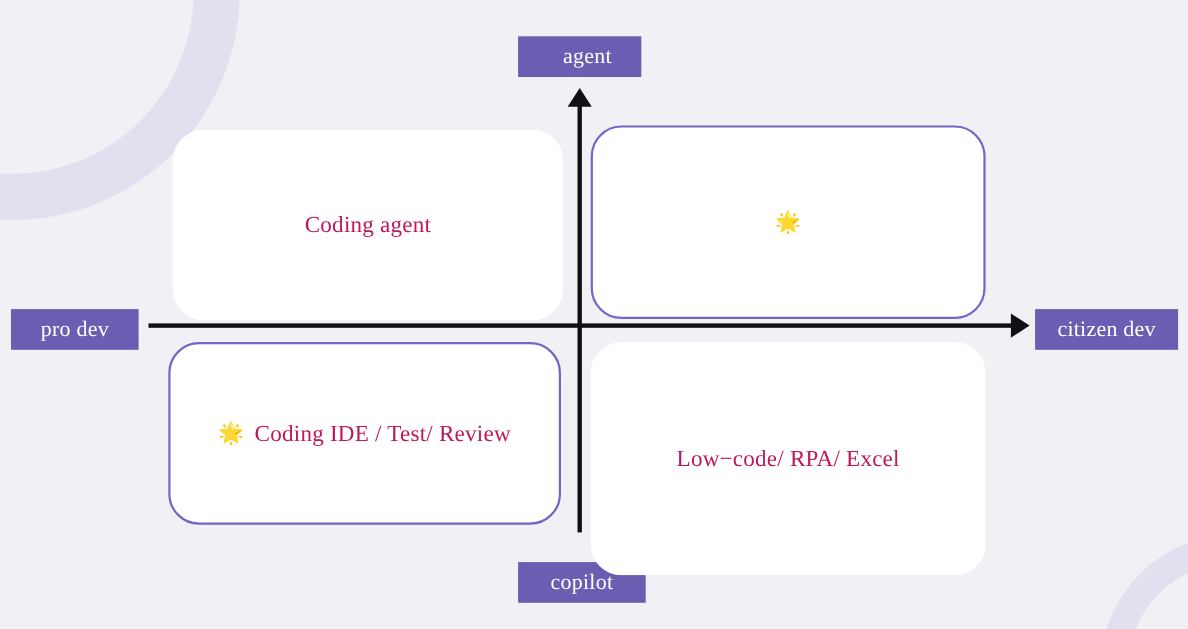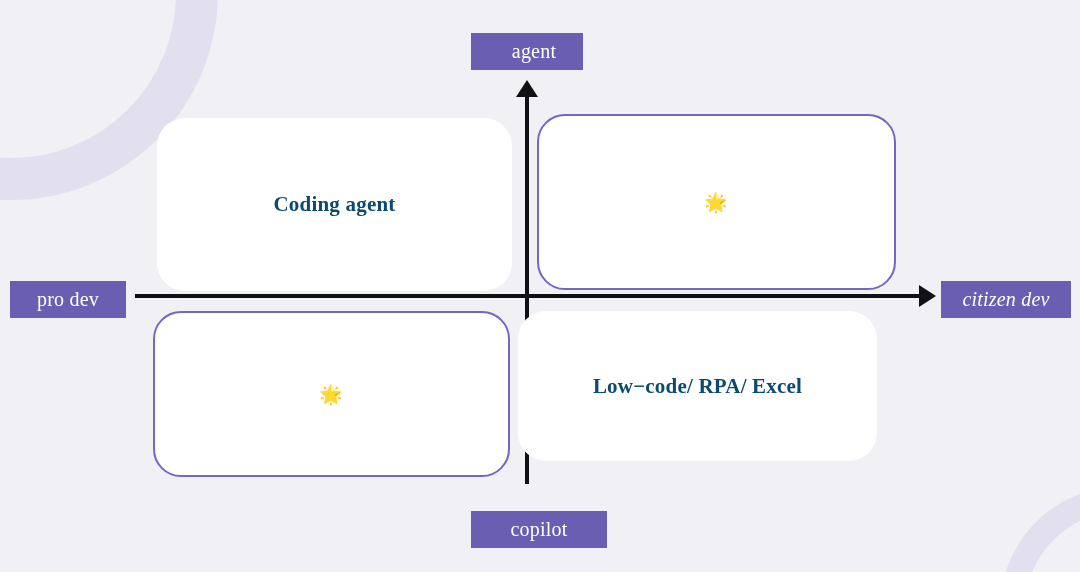--- a/index.html
+++ b/index.html
@@ -90,59 +90,59 @@
     color: #ffffff;
     font-size: 20px;
     line-height: 1;
     padding: 8px 16px 9px 16px;
     letter-spacing: .2px;
     white-space: nowrap;
     text-align: center;
     font-family: "Liberation Serif", "DejaVu Serif", serif;
   }
   #badge-top    { left: 471px; top: 33px;  width: 112px; box-sizing: border-box; padding-left: 30px; }
-  #badge-bottom { left: 471px; top: 511px; width: 136px; box-sizing: border-box; }
+  #badge-bottom { left: 471px; top: 511px; width: 116px; box-sizing: border-box; }
   #badge-left   { left: 10px;  top: 281px; width: 116px; box-sizing: border-box; }
-  #badge-right  { left: 941px; top: 281px; width: 130px; box-sizing: border-box; font-style: italic; }
+  #badge-right  { left: 941px; top: 281px; width: 130px; box-sizing: border-box; }
 
   
   .card {
     position: absolute;
     background: #ffffff;
     border-radius: 28px;
     display: flex;
     align-items: center;
     justify-content: center;
     box-sizing: border-box;
     border: 2px solid transparent;
   }
   .card.outlined {
     border: 2px solid #7466c4;
   }
   .card-label {
     font-size: 21px;
-    font-weight: bold;
-    color: #0c4a6e;
+    font-weight: normal;
+    color: #be185d;
     letter-spacing: .2px;
     white-space: nowrap;
     display: inline-flex;
     align-items: center;
     gap: 9px;
     font-family: "Liberation Serif", "DejaVu Serif", serif;
   }
   .star-icon {
     font-size: 19px;
     line-height: 1;
     font-family: "DejaVu Sans", sans-serif;
   }
 
   #card-top-left     { left: 157px; top: 118px; width: 355px; height: 173px; }
   #card-top-right    { left: 537px; top: 114px; width: 359px; height: 176px; }
   #card-bottom-left  { left: 153px; top: 311px; width: 357px; height: 166px; }
-  #card-bottom-right { left: 518px; top: 311px; width: 359px; height: 150px; }
+  #card-bottom-right { left: 537px; top: 311px; width: 359px; height: 212px; }
 </style>
 </head>
 <body>
 
 <div id="stage">
 
   <div class="deco-ring" id="ring-top-left"></div>
   <div class="deco-ring" id="ring-bottom-right"></div>
 
   <div id="axis-horizontal"></div>
@@ -164,20 +164,21 @@
 
   <div class="card outlined" id="card-top-right">
     <span class="card-label">
       <span class="star-icon">🌟</span>
     </span>
   </div>
 
   <div class="card outlined" id="card-bottom-left">
     <span class="card-label">
       <span class="star-icon">🌟</span>
+      <span>Coding IDE / Test/ Review</span>
     </span>
   </div>
 
   <div class="card" id="card-bottom-right">
     <span class="card-label">
 
       <span>Low−code/ RPA/ Excel</span>
     </span>
   </div>
 

